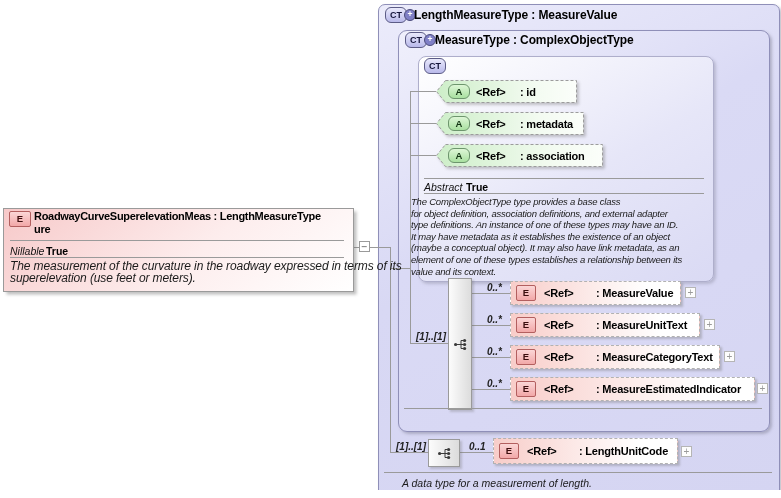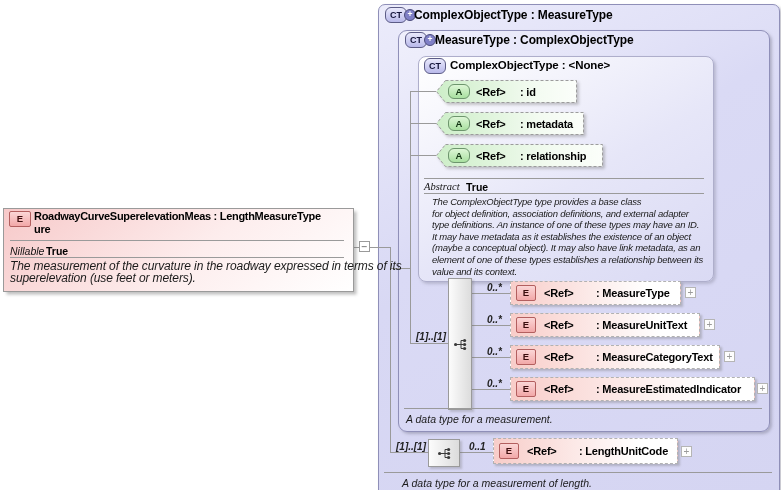--- a/index.html
+++ b/index.html
@@ -71,34 +71,33 @@
           <stop offset="1" stop-color="#fbfefa"></stop>
       </linearGradient>
     </defs>
   </svg>
 
   <div class="pbox" style="left:378px;top:4px;width:400px;height:492px;"></div>
   <div class="ctbadge" style="left:385px;top:8px;">
     <span class="ctcore">CT</span>
       <span class="ctplus">+</span>
   </div>
-  <div class="boxtitle" style="left:414px;top:8px;">ComplexObjectType : MeasureType</div>
+  <div class="boxtitle" style="left:414px;top:8px;">LengthMeasureType : MeasureValue</div>
 
   <div class="pbox" style="left:398px;top:30px;width:370px;height:400px;border-radius:9px;background:linear-gradient(150deg,#f0f0fc,#dadaf5 40%,#d6d6f3);"></div>
   <div class="ctbadge" style="left:405px;top:33px;">
     <span class="ctcore">CT</span>
       <span class="ctplus">+</span>
   </div>
   <div class="boxtitle" style="left:435px;top:33px;">MeasureType : ComplexObjectType</div>
 
   <div class="cbox" style="left:418px;top:56px;width:294px;height:224px;"></div>
   <div class="ctbadge" style="left:424px;top:59px;">
     <span class="ctcore">CT</span>
   </div>
-  <div class="boxtitle" style="left:450px;top:59px;font-size:11.5px;">ComplexObjectType : &lt;None&gt;</div>
 
   <div class="hl" style="left:352px;top:247px;width:7px;"></div>
   <div class="hl" style="left:370px;top:247px;width:20px;"></div>
   <div class="vl" style="left:390px;top:247px;height:205px;"></div>
   <div class="hl" style="left:390px;top:268px;width:20px;"></div>
   <div class="vl" style="left:410px;top:91px;height:252px;"></div>
   <div class="hl" style="left:410px;top:91px;width:26px;"></div>
   <div class="hl" style="left:410px;top:123px;width:26px;"></div>
   <div class="hl" style="left:410px;top:155px;width:26px;"></div>
   <div class="hl" style="left:410px;top:343px;width:38px;"></div>
@@ -129,29 +128,29 @@
       <span class="ename">: metadata</span>
     </div>
   </div>
   <div class="atag" style="left:436px;top:144px;width:168px;">
     <svg width="168" height="23">
         <path d="M9.5,0.5 L166.5,0.5 L166.5,22.5 L9.5,22.5 L0.5,11.5 Z" fill="url(#gg)" stroke="#9c9c9c" stroke-dasharray="3 2"></path>
       </svg>
     <div class="tagcontent">
       <span class="abadge">A</span>
       <span class="refcol">&lt;Ref&gt;</span>
-      <span class="ename">: relationship</span>
+      <span class="ename">: association</span>
     </div>
   </div>
 
   <div class="sep" style="left:424px;top:178px;width:280px;"></div>
-  <span class="abs propname" style="left:424px;top:181px;font-family:Liberation Serif, serif;">Abstract</span>
+  <span class="abs propname" style="left:424px;top:181px;">Abstract</span>
   <span class="abs propval" style="left:466px;top:181px;">True</span>
   <div class="sep" style="left:424px;top:193px;width:280px;"></div>
-  <div class="desc preline" style="left:432px;top:196px;font-size:9.5px;letter-spacing:-0.2px;">The ComplexObjectType type provides a base class
+  <div class="desc preline" style="left:411px;top:196px;font-size:9.5px;letter-spacing:-0.2px;">The ComplexObjectType type provides a base class
 for object definition, association definitions, and external adapter
 type definitions. An instance of one of these types may have an ID.
 It may have metadata as it establishes the existence of an object
 (maybe a conceptual object). It may also have link metadata, as an
 element of one of these types establishes a relationship between its
 value and its context.</div>
 
   <span class="card" style="left:416px;top:331px;">[1]..[1]</span>
   <div class="seqbar" style="left:448px;top:278px;width:22px;height:130px;">
     <svg width="15" height="15" viewBox="0 0 15 15">
@@ -160,21 +159,21 @@
       <circle cx="11.6" cy="3.5" r="1.6" fill="#3a3a3a"></circle>
         <circle cx="11.6" cy="7.5" r="1.6" fill="#3a3a3a"></circle>
         <circle cx="11.6" cy="11.5" r="1.6" fill="#3a3a3a"></circle>
     </svg>
   </div>
 
   <span class="card" style="left:487px;top:282px;">0..*</span>
   <div class="erow" style="left:510px;top:281px;width:171px;">
     <span class="ebadge">E</span>
     <span class="refcol">&lt;Ref&gt;</span>
-    <span class="ename">: MeasureType</span>
+    <span class="ename">: MeasureValue</span>
   </div>
   <div class="plusbox" style="left:685px;top:287px;">+</div>
 
   <span class="card" style="left:487px;top:314px;">0..*</span>
   <div class="erow" style="left:510px;top:313px;width:190px;">
     <span class="ebadge">E</span>
     <span class="refcol">&lt;Ref&gt;</span>
     <span class="ename">: MeasureUnitText</span>
   </div>
   <div class="plusbox" style="left:704px;top:319px;">+</div>
@@ -189,21 +188,20 @@
 
   <span class="card" style="left:487px;top:378px;">0..*</span>
   <div class="erow" style="left:510px;top:377px;width:245px;">
     <span class="ebadge">E</span>
     <span class="refcol">&lt;Ref&gt;</span>
     <span class="ename">: MeasureEstimatedIndicator</span>
   </div>
   <div class="plusbox" style="left:757px;top:383px;">+</div>
 
   <div class="sep" style="left:404px;top:408px;width:358px;"></div>
-  <div class="caption" style="left:406px;top:413px;">A data type for a measurement.</div>
 
   <span class="card" style="left:396px;top:441px;">[1]..[1]</span>
   <div class="seqbar" style="left:428px;top:439px;width:30px;height:26px;">
     <svg width="15" height="15" viewBox="0 0 15 15">
       <circle cx="2.6" cy="7.5" r="1.6" fill="#3a3a3a"></circle>
       <path d="M2.6,7.5 H8 M8,3.5 V11.5 M8,3.5 H10.6 M8,7.5 H10.6 M8,11.5 H10.6" stroke="#3a3a3a" stroke-width="1" fill="none"></path>
       <circle cx="11.6" cy="3.5" r="1.6" fill="#3a3a3a"></circle>
         <circle cx="11.6" cy="7.5" r="1.6" fill="#3a3a3a"></circle>
         <circle cx="11.6" cy="11.5" r="1.6" fill="#3a3a3a"></circle>
     </svg>

